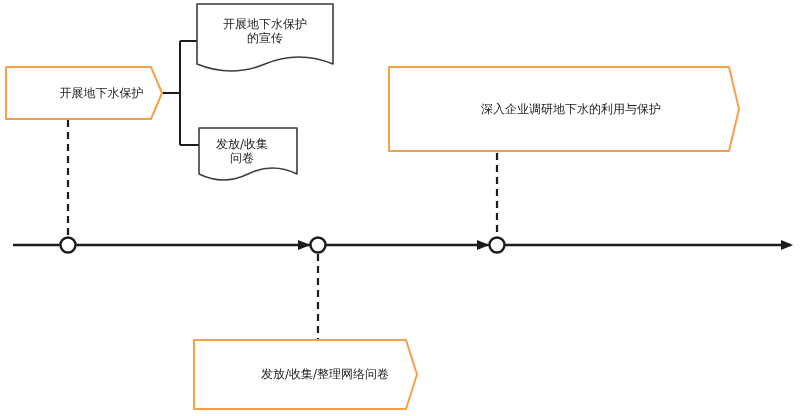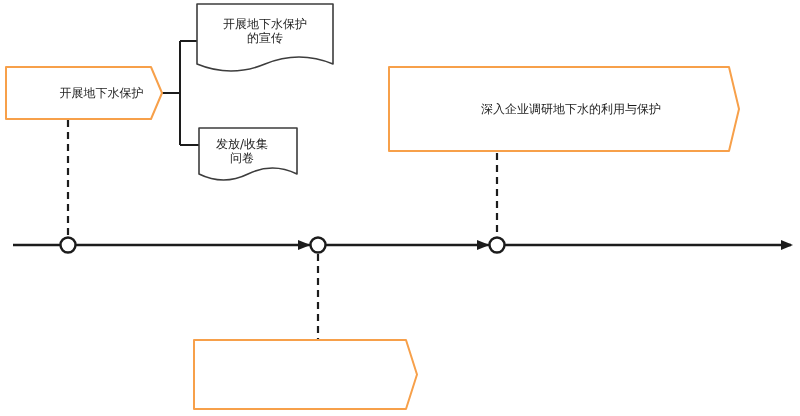--- a/index.html
+++ b/index.html
@@ -107,14 +107,15 @@
   <div class="label label-community">开展地下水保护</div>
 
   <div class="label label-publicity-doc">开展地下水保护
 的宣传</div>
 
   <div class="label label-survey-doc">发放/收集
 问卷</div>
 
   <div class="label label-enterprise">深入企业调研地下水的利用与保护</div>
 
+  <div class="label label-online-survey">发放/收集/整理网络问卷</div>
 
 </div>
 
 </body></html>

